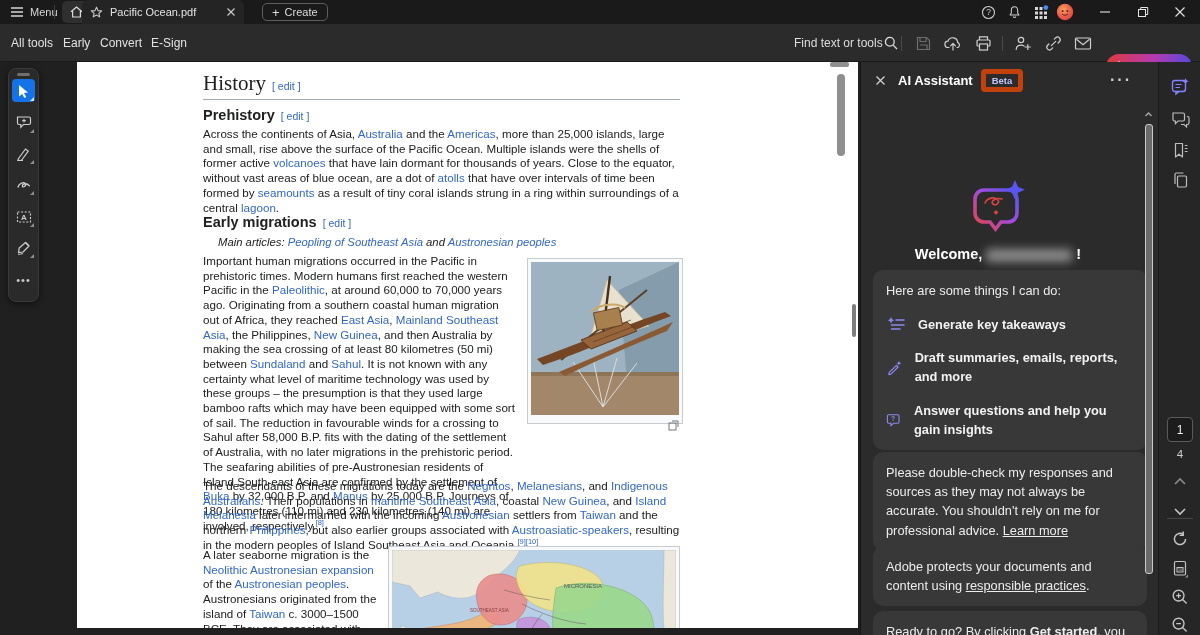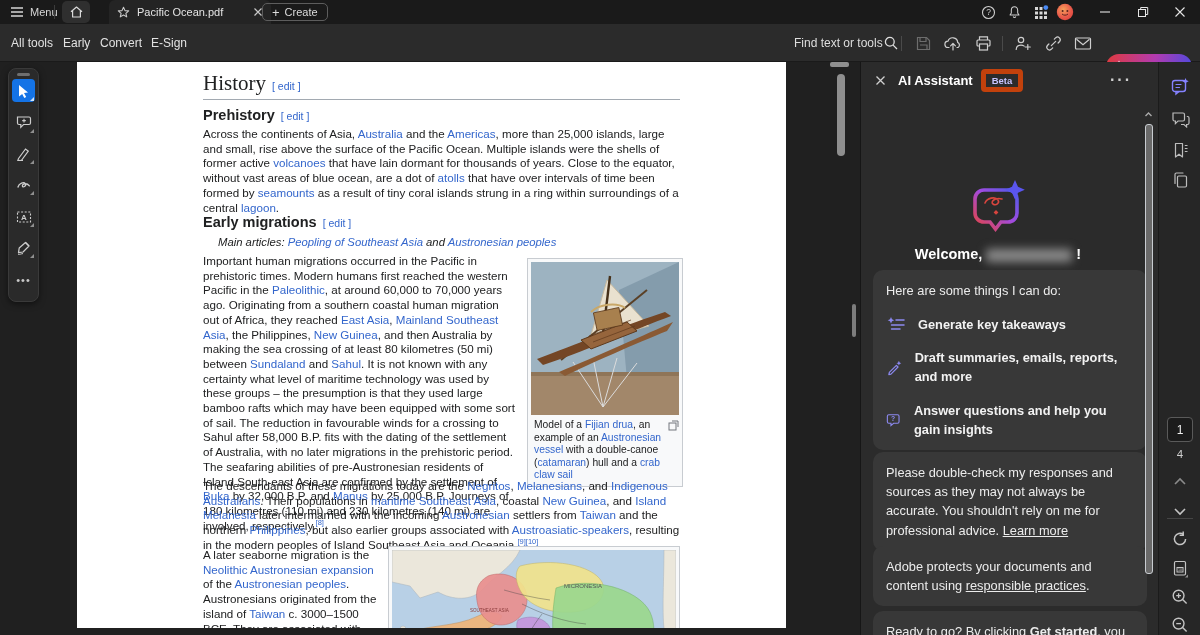--- a/index.html
+++ b/index.html
@@ -5,36 +5,36 @@
   *{margin:0;padding:0;box-sizing:border-box;}
   html,body{width:1200px;height:635px;overflow:hidden;background:#111;font-family:"Liberation Sans",sans-serif;}
   .app{position:relative;width:1200px;height:635px;background:#202020;overflow:hidden;}
   svg{display:block;}
 
   
   .titlebar{position:absolute;left:0;top:0;width:1200px;height:24px;background:#1a1a1a;}
   .menu-btn{position:absolute;left:10px;top:3px;height:18px;display:flex;align-items:center;gap:6px;color:#d6d6d6;font-size:11px;cursor:default;}
   .tb-divider{position:absolute;top:5px;width:1px;height:14px;background:#3c3c3c;}
   .home-btn{position:absolute;left:62px;top:1px;width:28px;height:22px;background:#2f2f2f;border-radius:5px;display:flex;align-items:center;justify-content:center;}
-  .doc-tab{position:absolute;left:109px;top:0;width:162px;height:24px;background:#242424;border-radius:6px 6px 0 0;display:flex;align-items:center;padding:0 8px;gap:7px;}
+  .doc-tab{position:absolute;left:82px;top:0;width:162px;height:24px;background:#242424;border-radius:6px 6px 0 0;display:flex;align-items:center;padding:0 8px;gap:7px;}
   .doc-tab .title{color:#e4e4e4;font-size:11px;white-space:nowrap;overflow:hidden;flex:1;}
   .create-btn{position:absolute;left:262px;top:3px;height:18px;padding:0 9px;border:1px solid #5d5d5d;border-radius:5px;display:flex;align-items:center;gap:5px;color:#dcdcdc;font-size:11px;}
   .win-ico{position:absolute;top:2px;width:20px;height:20px;display:flex;align-items:center;justify-content:center;}
 
   
   .toolbar{position:absolute;left:0;top:24px;width:1200px;height:38px;background:#2b2b2b;border-bottom:1px solid #1a1a1a;}
   .tb-tab{position:absolute;top:0;height:38px;display:flex;align-items:center;color:#e2e2e2;font-size:12px;}
   .find-box{position:absolute;top:0;height:38px;display:flex;align-items:center;color:#dedede;font-size:12px;}
   .tool-ico{position:absolute;top:8px;width:22px;height:22px;display:flex;align-items:center;justify-content:center;}
   .vdiv2{position:absolute;top:12px;width:1px;height:15px;background:#4a4a4a;}
   .ai-pill{position:absolute;left:1106px;top:30px;width:86px;height:26px;border-radius:13px;background:linear-gradient(100deg,#e03a3c 0%,#b33bb0 55%,#4a4ae0 100%);display:flex;align-items:center;justify-content:center;gap:5px;color:#fff;font-size:11px;font-weight:bold;}
 
   
   .doc-viewport{position:absolute;left:0;top:62px;width:860px;height:573px;background:#202020;}
-  .page{position:absolute;left:77px;top:0;width:709px;height:566px;background:#ffffff;overflow:hidden;}
+  .page{position:absolute;left:77px;top:0;width:781px;height:566px;background:#ffffff;overflow:hidden;}
 
   
   .palette{position:absolute;left:8px;top:6px;width:31px;height:234px;background:#2a2a2a;border:1px solid #3a3a3a;border-radius:8px;box-shadow:0 2px 6px rgba(0,0,0,.5);}
   .pal-handle{position:absolute;left:8px;top:4px;width:13px;height:3px;border-radius:2px;background:#6f6f6f;}
   .pal-item{position:absolute;left:3px;width:23px;height:23px;border-radius:4px;display:flex;align-items:center;justify-content:center;}
   .pal-item.active{background:#1473e6;}
   .pal-tri{position:absolute;right:1px;bottom:1px;width:0;height:0;border-left:4px solid transparent;border-bottom:4px solid #8f8f8f;}
   .pal-dots{color:#c9c9c9;font-size:11px;letter-spacing:1px;}
 
   
@@ -286,21 +286,20 @@
           <path d="M79 14 71 80" stroke="#463019" stroke-width="2.4"></path>
           <path d="M30 98 116 28" stroke="#5a4026" stroke-width="2"></path>
           <path d="M6 97C40 84 100 61 134 50l6 4C108 66 46 92 12 103Z" fill="#744625"></path>
           <path d="M28 110C64 95 118 71 142 60l-6 9C106 81 56 103 34 114Z" fill="#8a5a34"></path>
           <polygon points="50,78 96,60 106,69 60,87" fill="#96653c" stroke="#5e3a1c" stroke-width="1"></polygon>
           <path d="M58 74 100 58M62 80 104 64" stroke="#5e3a1c" stroke-width=".7"></path>
           <rect x="64" y="48" width="26" height="18" fill="#a8804e" stroke="#5e3a1c" stroke-width=".8" transform="rotate(-12 77 57)"></rect>
           <path d="M60 50c8-8 26-10 34-4" stroke="#c9a868" stroke-width="2" fill="none"></path>
         </svg>
         <div class="thumb-cap">
-          <span><span>Model of a </span><span class="wlink">Fijian drua</span><span>, an example of an </span><span class="wlink">Austronesian vessel</span><span> with a double-canoe (</span><span class="wlink">catamaran</span><span>) hull and a </span><span class="wlink">crab claw sail</span></span>
           <span class="enlarge">
             <svg width="11" height="11" viewBox="0 0 11 11">
                 <rect x="1" y="3" width="7" height="7" fill="none" stroke="#72777d" stroke-width="1"></rect>
                 <path d="M4 1h6v6" fill="none" stroke="#72777d" stroke-width="1"></path>
               </svg>
           </span>
         </div>
       </div>
 
       <div class="wp" style="left:126px;top:417px;width:480px;"><span>The descendants of these migrations today are the </span><span class="wlink">Negritos</span><span>, </span><span class="wlink">Melanesians</span><span>, and </span><span class="wlink">Indigenous Australians</span><span>. Their populations in </span><span class="wlink">maritime Southeast Asia</span><span>, coastal </span><span class="wlink">New Guinea</span><span>, and </span><span class="wlink">Island Melanesia</span><span> later intermarried with the incoming </span><span class="wlink">Austronesian</span><span> settlers from </span><span class="wlink">Taiwan</span><span> and the northern </span><span class="wlink">Philippines</span><span>, but also earlier groups associated with </span><span class="wlink">Austroasiatic-speakers</span><span>, resulting in the modern peoples of Island Southeast Asia and Oceania.</span><sup class="wlink">[9][10]</sup></div>

